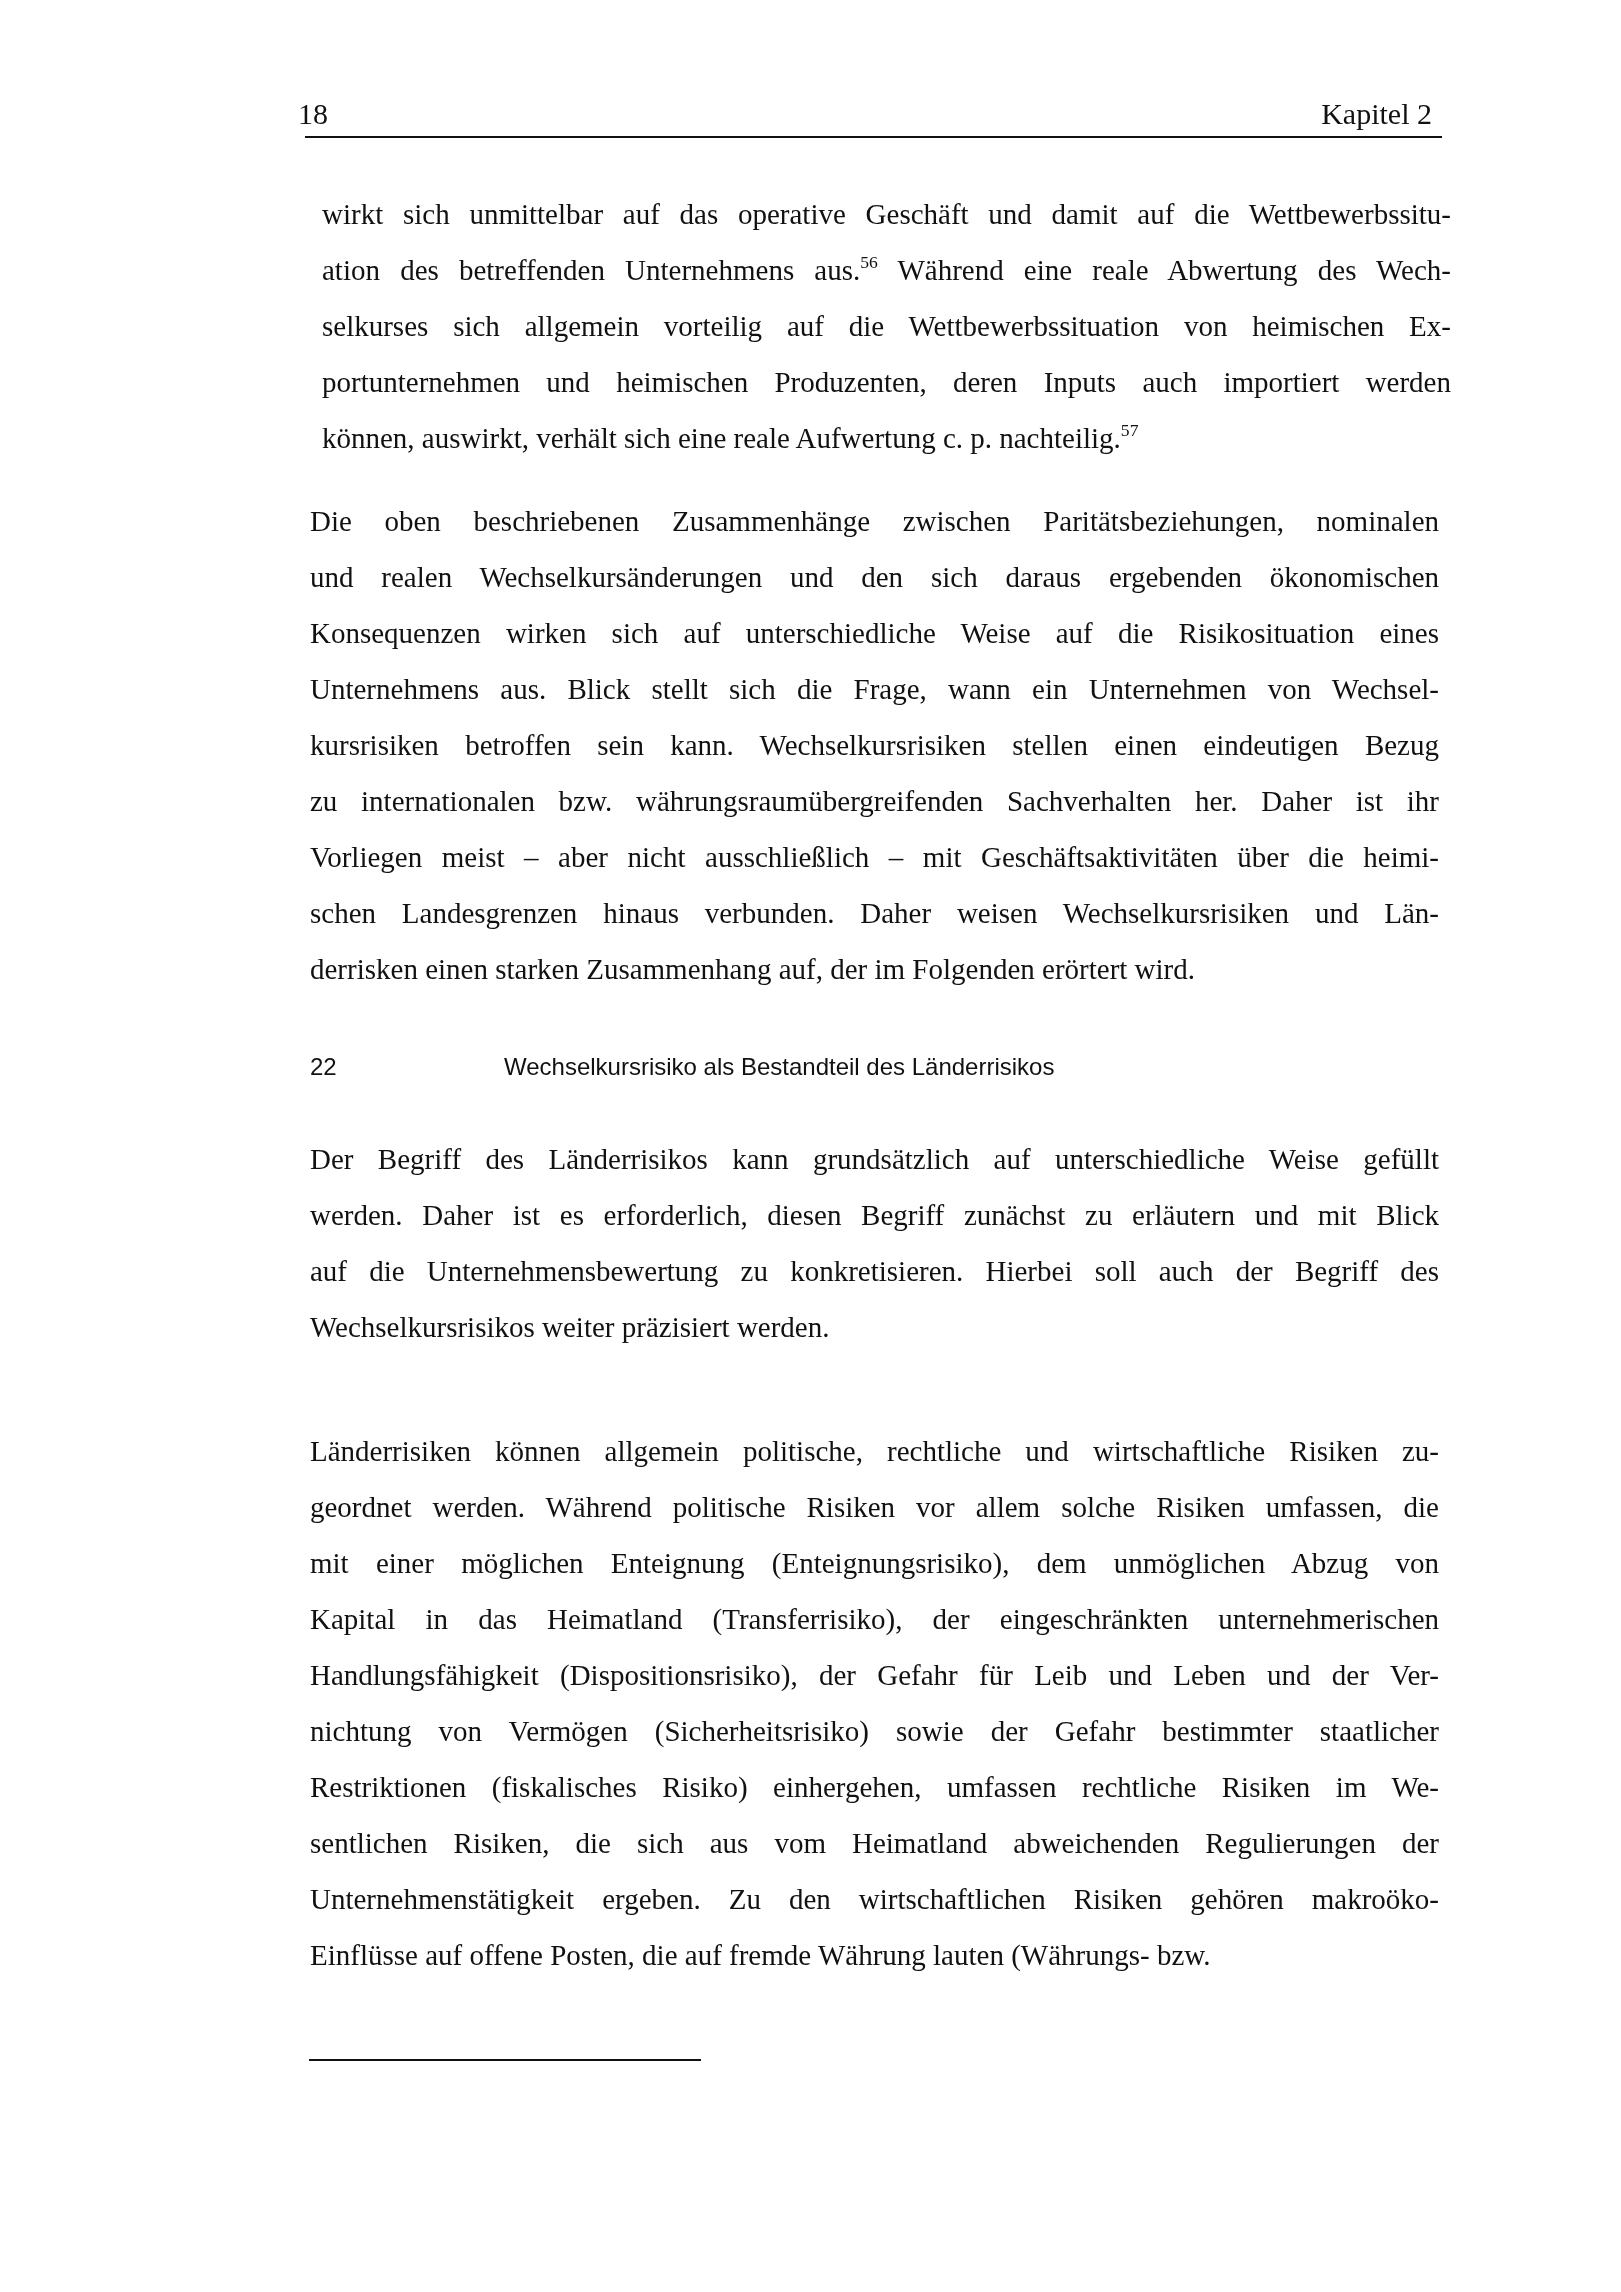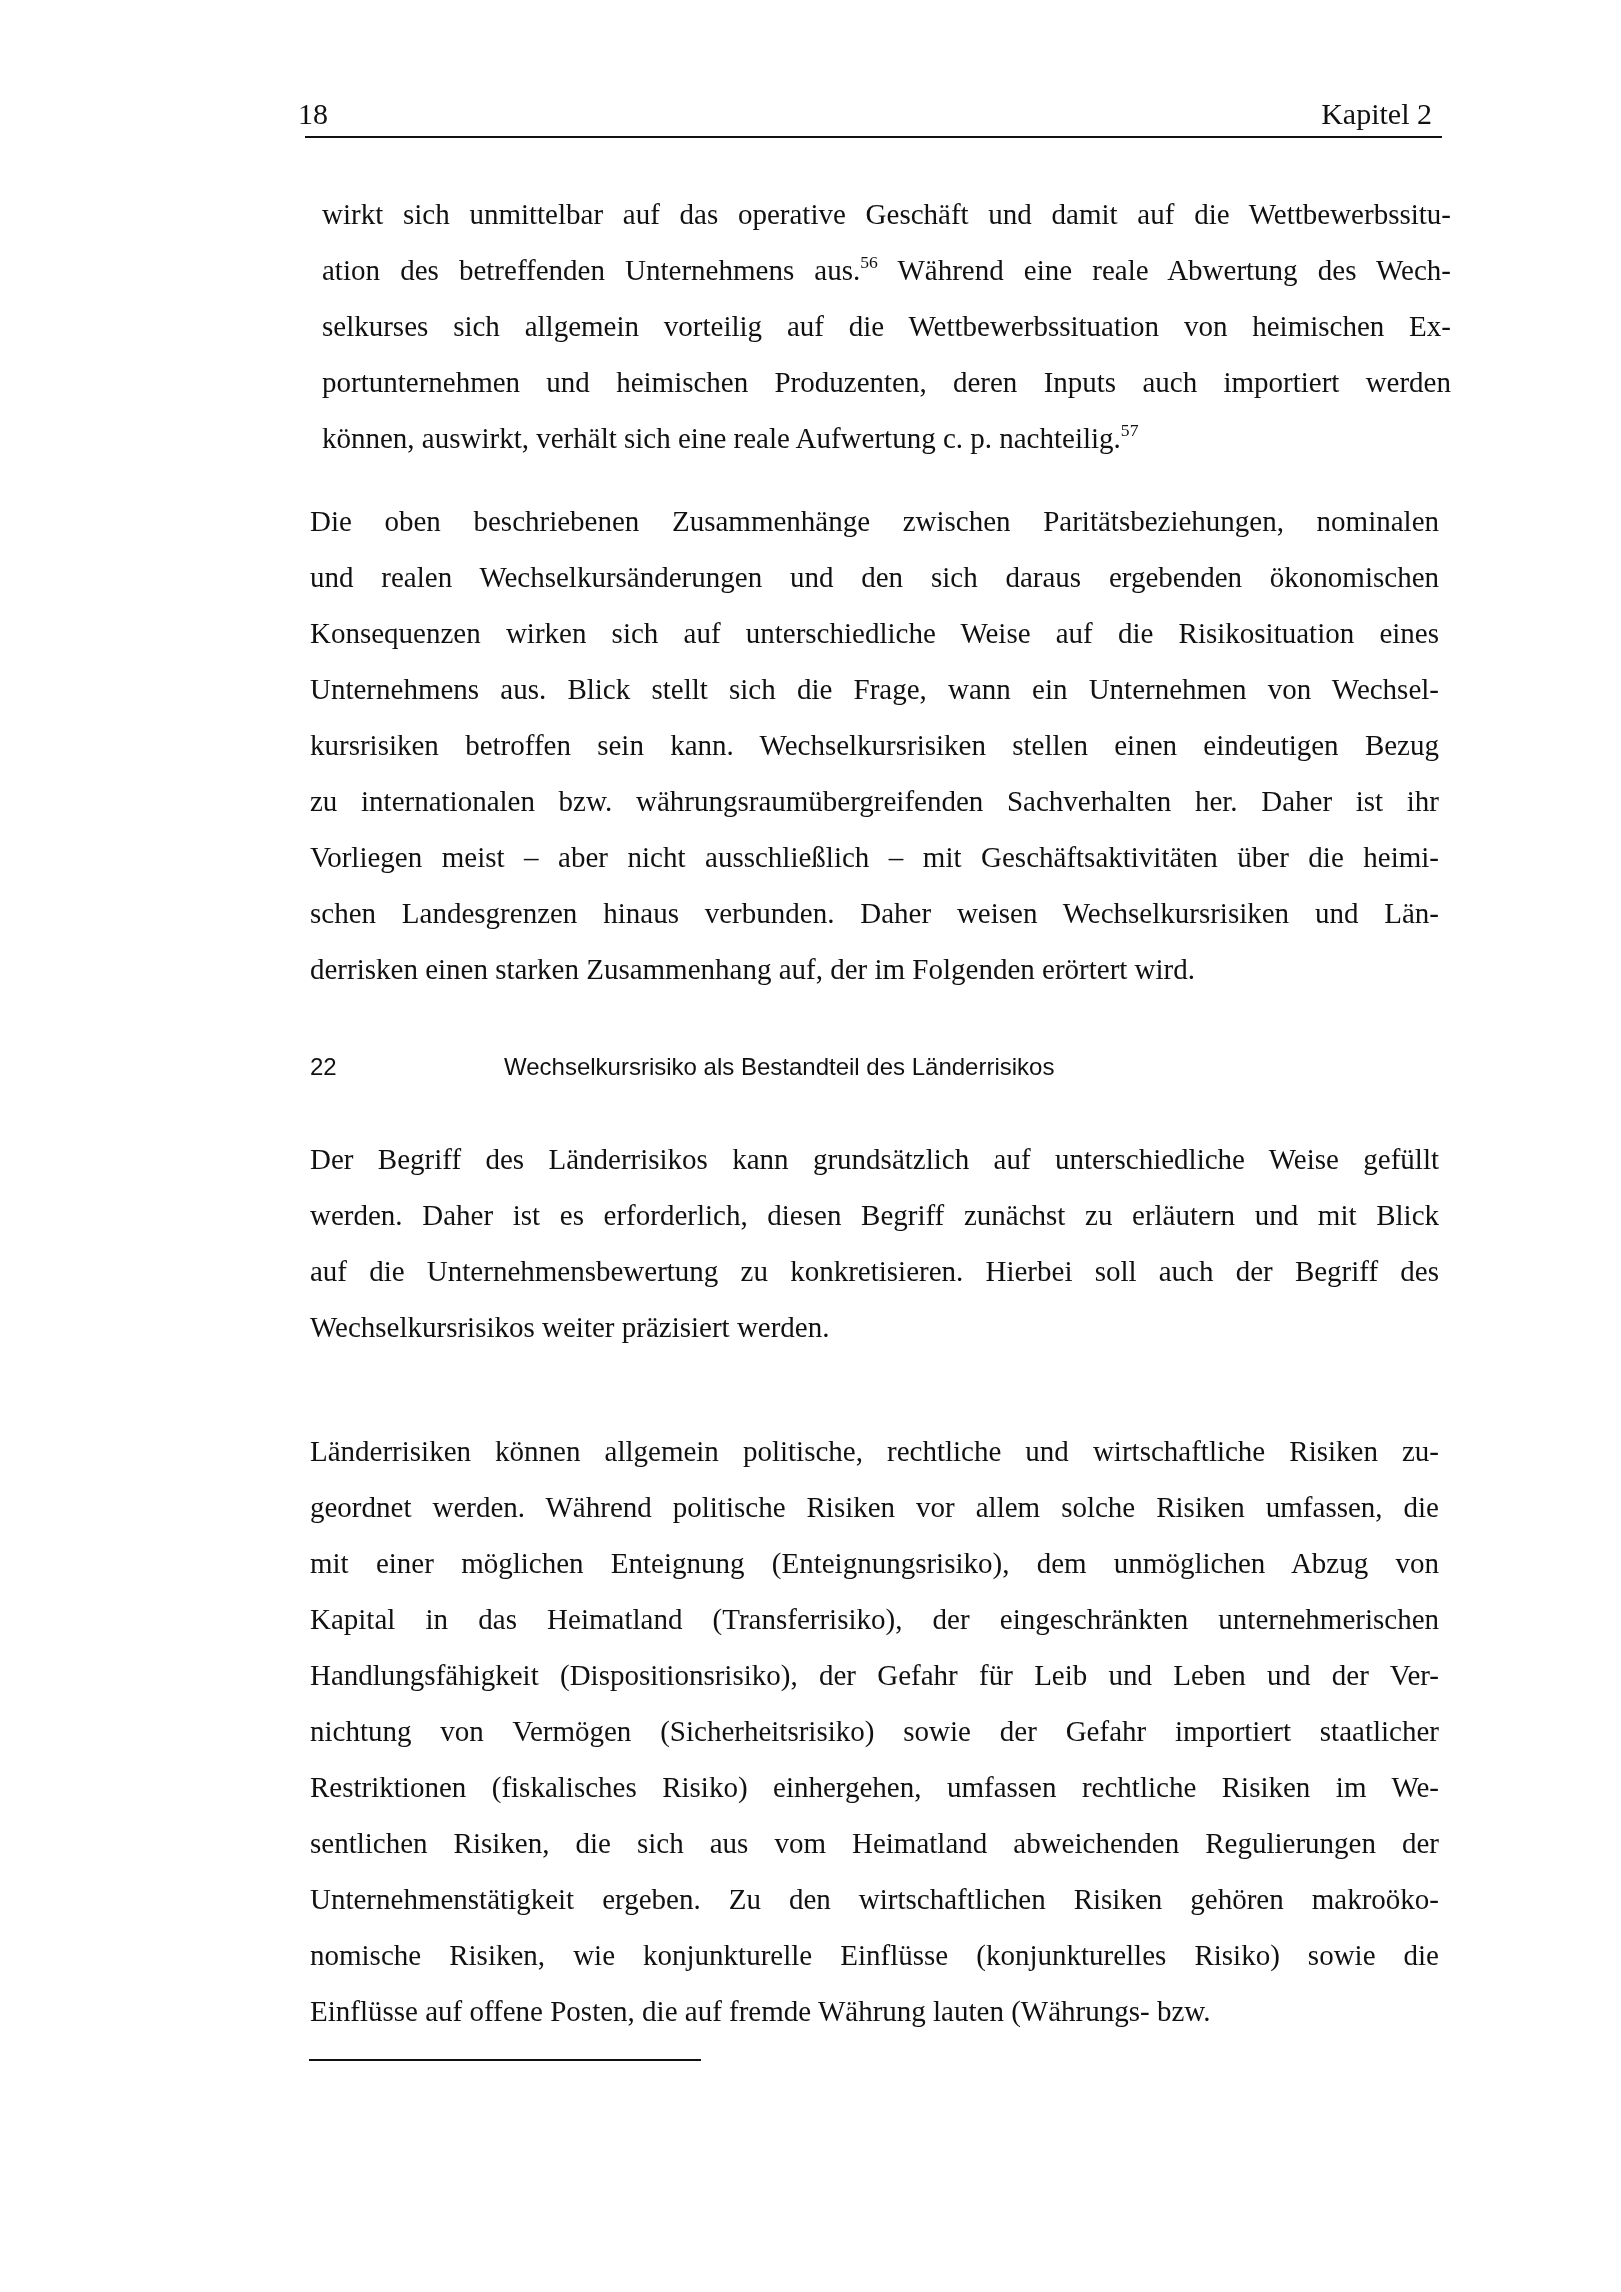--- a/index.html
+++ b/index.html
@@ -62,23 +62,22 @@
       <span class="line">werden. Daher ist es erforderlich, diesen Begriff zunächst zu erläutern und mit Blick</span>
       <span class="line">auf die Unternehmensbewertung zu konkretisieren. Hierbei soll auch der Begriff des</span>
       <span class="line last">Wechselkursrisikos weiter präzisiert werden.</span>
     </div>
   <div class="para" style="top:1423px;">
       <span class="line">Länderrisiken können allgemein politische, rechtliche und wirtschaftliche Risiken zu-</span>
       <span class="line">geordnet werden. Während politische Risiken vor allem solche Risiken umfassen, die</span>
       <span class="line">mit einer möglichen Enteignung (Enteignungsrisiko), dem unmöglichen Abzug von</span>
       <span class="line">Kapital in das Heimatland (Transferrisiko), der eingeschränkten unternehmerischen</span>
       <span class="line">Handlungsfähigkeit (Dispositionsrisiko), der Gefahr für Leib und Leben und der Ver-</span>
-      <span class="line">nichtung von Vermögen (Sicherheitsrisiko) sowie der Gefahr importiert staatlicher</span>
+      <span class="line">nichtung von Vermögen (Sicherheitsrisiko) sowie der Gefahr bestimmter staatlicher</span>
       <span class="line">Restriktionen (fiskalisches Risiko) einhergehen, umfassen rechtliche Risiken im We-</span>
       <span class="line">sentlichen Risiken, die sich aus vom Heimatland abweichenden Regulierungen der</span>
       <span class="line">Unternehmenstätigkeit ergeben. Zu den wirtschaftlichen Risiken gehören makroöko-</span>
-      <span class="line">nomische Risiken, wie konjunkturelle Einflüsse (konjunkturelles Risiko) sowie die</span>
       <span class="line last">Einflüsse auf offene Posten, die auf fremde Währung lauten (Währungs- bzw.</span>
     </div>
 
   <div class="fn-rule"></div>
 </div>
 
 
 </body></html>

